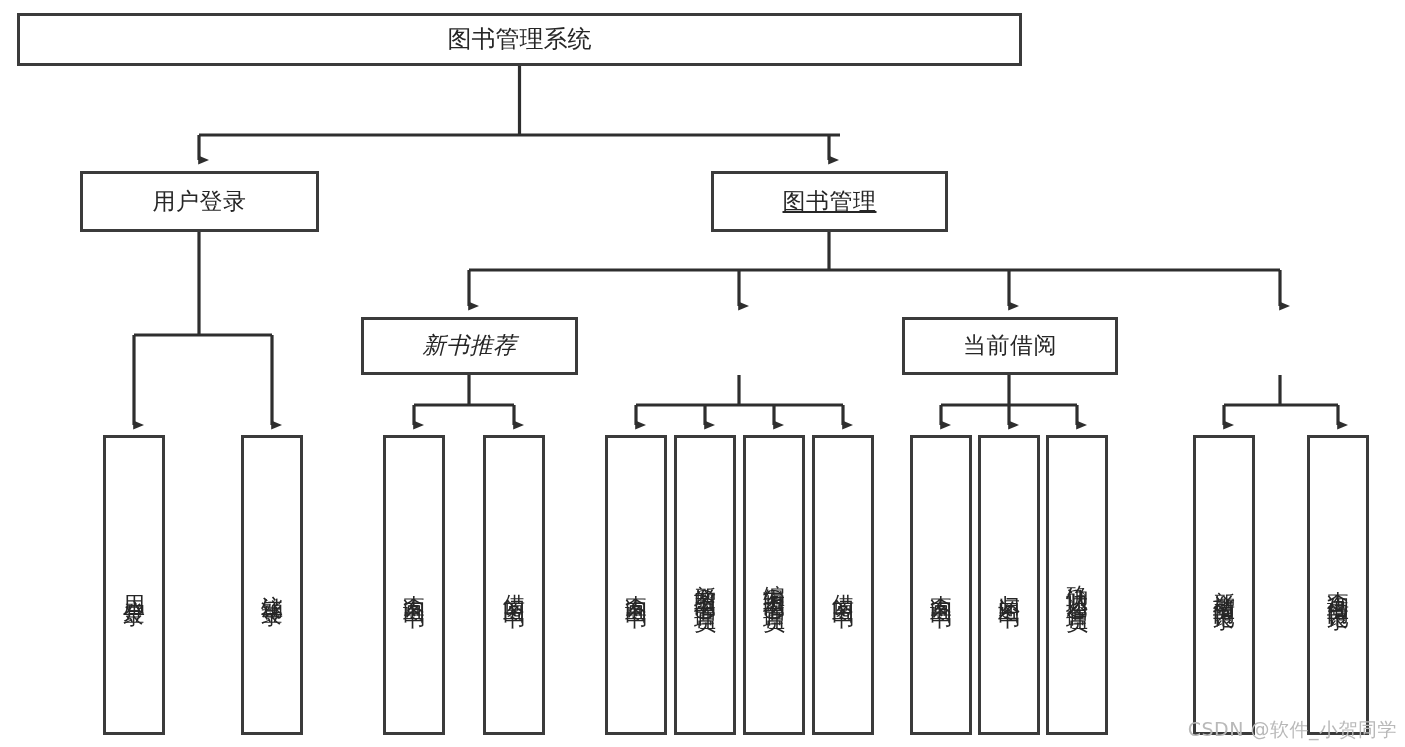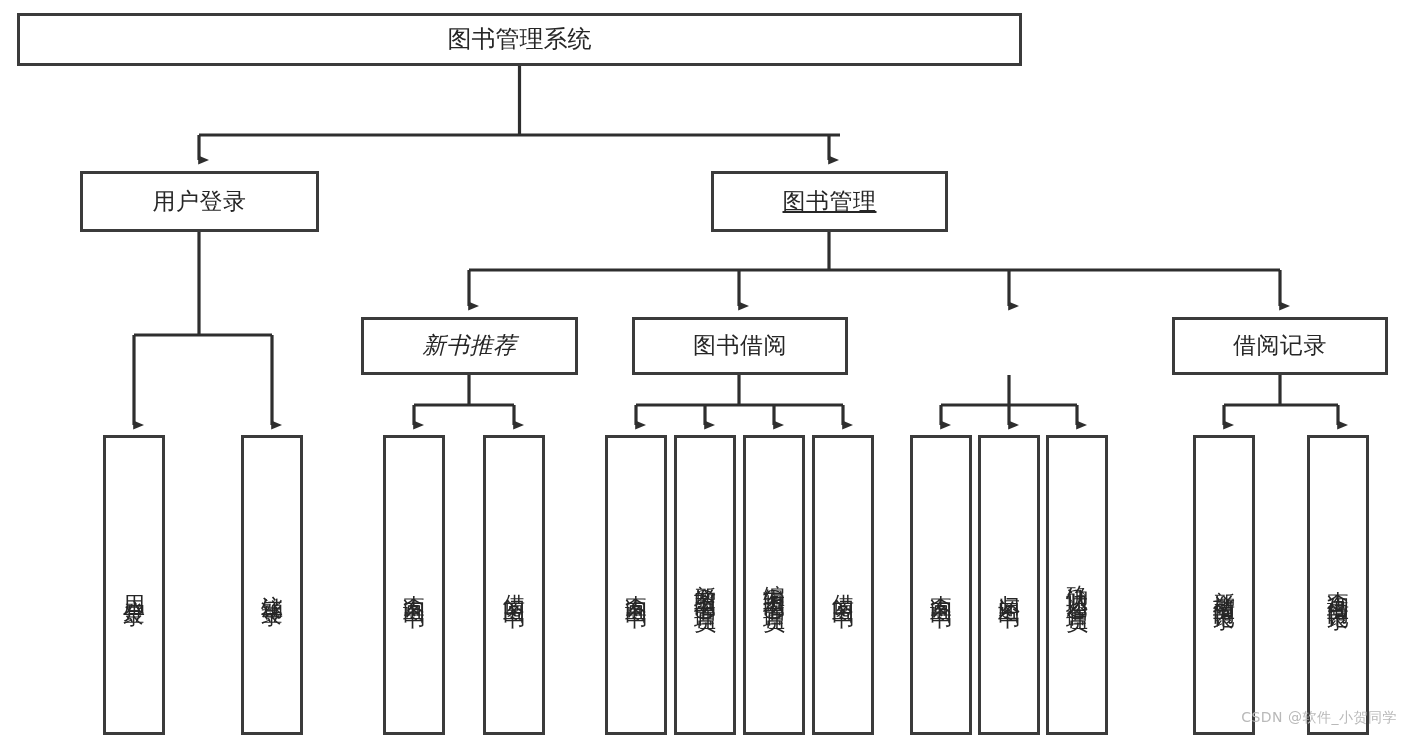--- a/index.html
+++ b/index.html
@@ -54,22 +54,22 @@
     text-orientation: upright;
     -webkit-writing-mode: vertical-rl;
     letter-spacing: 4px;
     white-space: nowrap;
     line-height: 1;
     display: block;
   }
   .watermark {
     position: absolute;
     right: 8px;
-    bottom: 20px;
-    font-size: 14px;
+    bottom: 4px;
+    font-size: 19px;
     color: #b9b9b9;
     letter-spacing: 0.5px;
     white-space: nowrap;
     z-index: 5;
   }
 </style>
 </head>
 <body>
 
 <div id="canvas">
@@ -131,25 +131,22 @@
   <div class="node horiz" style="left:80px; top:171px; width:239px; height:61px;">
     <span>用户登录</span>
   </div>
   <div class="node horiz" style="left:711px; top:171px; width:237px; height:61px;text-decoration:underline;">
     <span>图书管理</span>
   </div>
 
   <div class="node horiz" style="left:361px; top:317px; width:217px; height:58px;font-style:italic;">
     <span>新书推荐</span>
   </div>
-  <div class="node horiz" style="left:632px; top:317px; width:216px; height:58px;">
-    <span>图书借阅</span>
-  </div>
-  <div class="node horiz" style="left:1172px; top:317px; width:216px; height:58px;">
-    <span>借阅记录</span>
+  <div class="node horiz" style="left:902px; top:317px; width:216px; height:58px;">
+    <span>当前借阅</span>
   </div>
 
   <div class="node leaf" style="left:103px; top:435px; width:62px; height:300px;">
     <span class="vtext">用户登录</span>
   </div>
   <div class="node leaf" style="left:241px; top:435px; width:62px; height:300px;">
     <span class="vtext">注销登录</span>
   </div>
 
   <div class="node leaf" style="left:383px; top:435px; width:62px; height:300px;">

